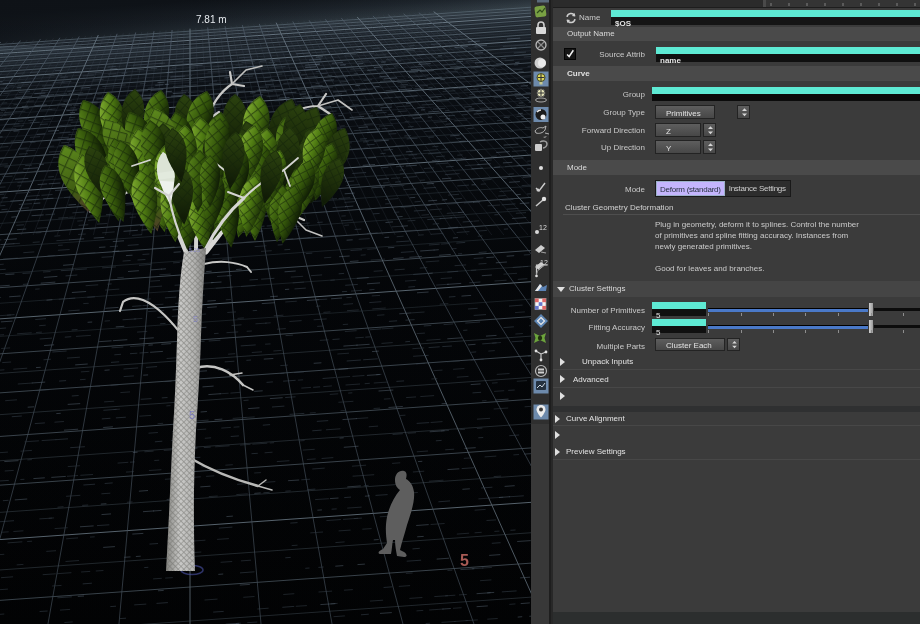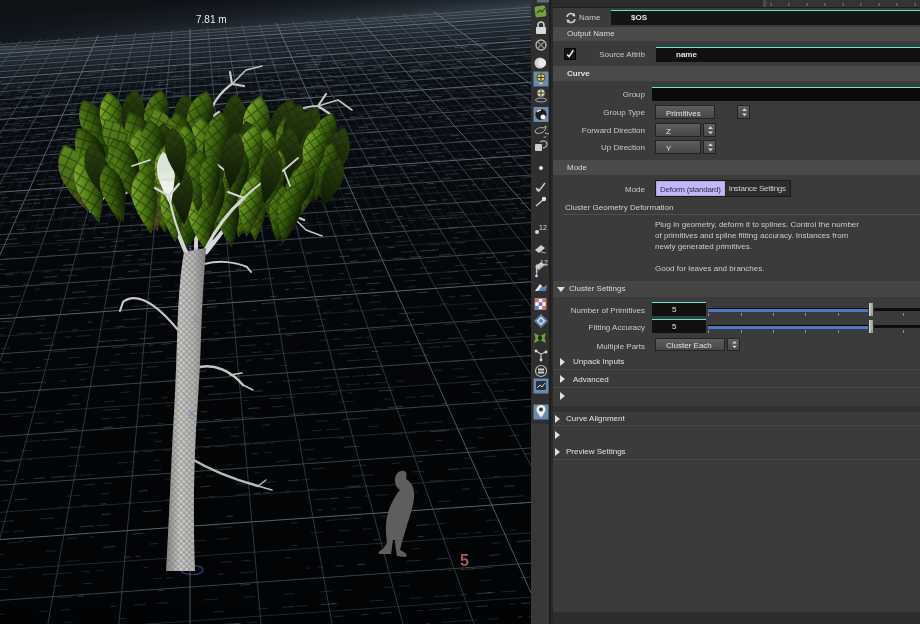--- a/index.html
+++ b/index.html
@@ -6,21 +6,21 @@
   #root { position:relative; width:920px; height:624px; }
   #vp { position:absolute; left:0; top:0; width:531px; height:624px; background:#05070a; overflow:hidden; }
   #tb { position:absolute; left:531px; top:0; width:20px; height:624px; background:linear-gradient(#2f2f2f 0 424px, #383838 424px 100%); }
   #tb .edge { position:absolute; right:0; top:0; width:2px; height:624px; background:#1e1e1e; }
   #panel { position:absolute; left:551px; top:0; width:369px; height:624px; background:#3b3b3b; overflow:hidden;
     font-size:8px; color:#c8c8c8; }
   .abs { position:absolute; }
   .bar { position:absolute; left:2px; right:0; height:15px; background:#4a4a4a; color:#dadada;
     line-height:15px; padding-left:14px; }
   .lbl { position:absolute; width:120px; right:275px; text-align:right; color:#c9c9c9; white-space:nowrap; }
-  .fld { position:absolute; background:#101010; border-top:1px solid #5eead4; color:#e4e4e4; line-height:13px; padding-left:20px; }
+  .fld { position:absolute; background:#101010; border-top:7px solid #5eead4; color:#e4e4e4; line-height:13px; padding-left:4px; }
   .dd  { position:absolute; background:linear-gradient(#5e5e5e,#474747); border:1px solid #232323;
          color:#e2e2e2; }
   .ddt { position:absolute; left:10px; top:2.5px; }
   .spin{ position:absolute; background:linear-gradient(#5e5e5e,#474747); border:1px solid #232323; }
   .tri-d { width:0;height:0;border-left:4px solid transparent;border-right:4px solid transparent;border-top:5px solid #e0e0e0; }
   .tri-r { width:0;height:0;border-top:4px solid transparent;border-bottom:4px solid transparent;border-left:5px solid #e0e0e0; }
   .seprow { position:absolute; left:2px; right:0; border-bottom:1px solid #474747; color:#e2e2e2; }
 </style></head>
 <body>
 <div id="root">
@@ -698,21 +698,21 @@
   <div class="dd" style="left:104px;top:338px;width:70px;height:13px">
         <span class="ddt" style="top:2px">Cluster Each</span>
       </div>
   <div class="spin" style="left:176px;top:338px;width:13px;height:13px">
     <svg width="11" height="11" viewBox="0 0 11 12" style="margin:0 0 0 0.5px">
           <path d="M5.5 2.2 L8 5 H3 Z" fill="#d6d6d6"></path>
           <path d="M5.5 10.2 L3 7.4 H8 Z" fill="#d6d6d6"></path>
         </svg>
   </div>
 
-  <div class="seprow" style="top:354px;height:16px;line-height:16px;padding-left:20px">Unpack Inputs</div>
+  <div class="seprow" style="top:354px;height:16px;line-height:16px;padding-left:29px">Unpack Inputs</div>
   <div class="abs tri-r" style="left:9px;top:358px"></div>
   <div class="seprow" style="top:371px;height:17px;line-height:17px;padding-left:20px">Advanced</div>
   <div class="abs tri-r" style="left:9px;top:375px"></div>
   <div class="abs tri-r" style="left:9px;top:392px"></div>
 
   <div class="abs" style="left:0;top:406px;width:369px;height:6px;background:#2f3031"></div>
 
   <div class="seprow" style="left:0;top:412px;height:14px;line-height:14px;padding-left:15px">Curve Alignment</div>
   <div class="abs tri-r" style="left:4px;top:415px"></div>
   <div class="abs tri-r" style="left:4px;top:431px"></div>

